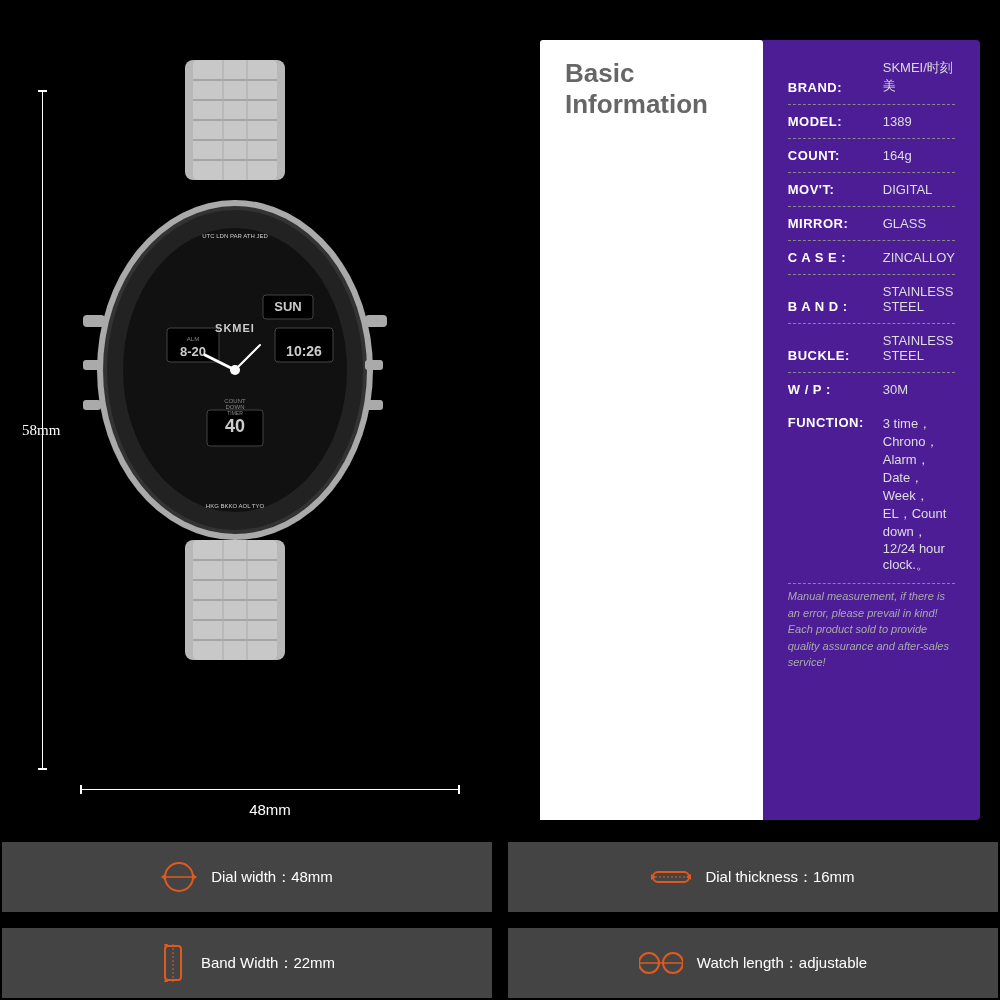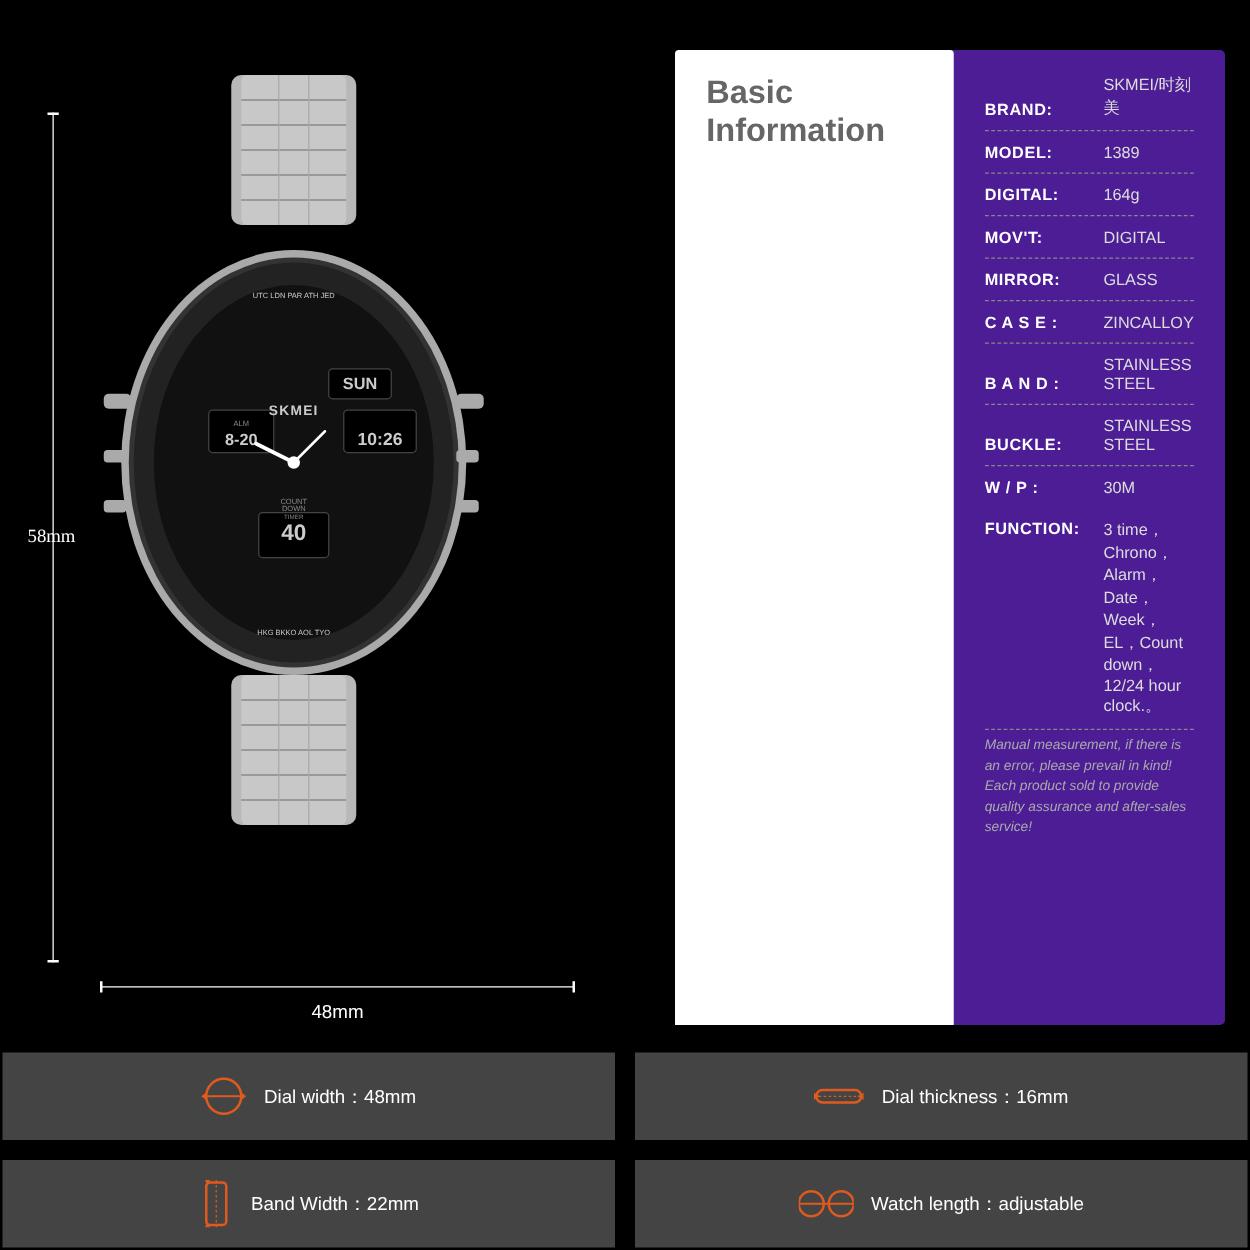--- a/index.html
+++ b/index.html
@@ -331,21 +331,21 @@
         <div id="info-rows-container">
             <div class="info-row">
               <span class="info-label">BRAND:</span>
               <span class="info-value">SKMEI/时刻美</span>
             </div>
             <div class="info-row">
               <span class="info-label">MODEL:</span>
               <span class="info-value">1389</span>
             </div>
             <div class="info-row">
-              <span class="info-label">DIGITAL:</span>
+              <span class="info-label">COUNT:</span>
               <span class="info-value">164g</span>
             </div>
             <div class="info-row">
               <span class="info-label">MOV'T:</span>
               <span class="info-value">DIGITAL</span>
             </div>
             <div class="info-row">
               <span class="info-label">MIRROR:</span>
               <span class="info-value">GLASS</span>
             </div>

